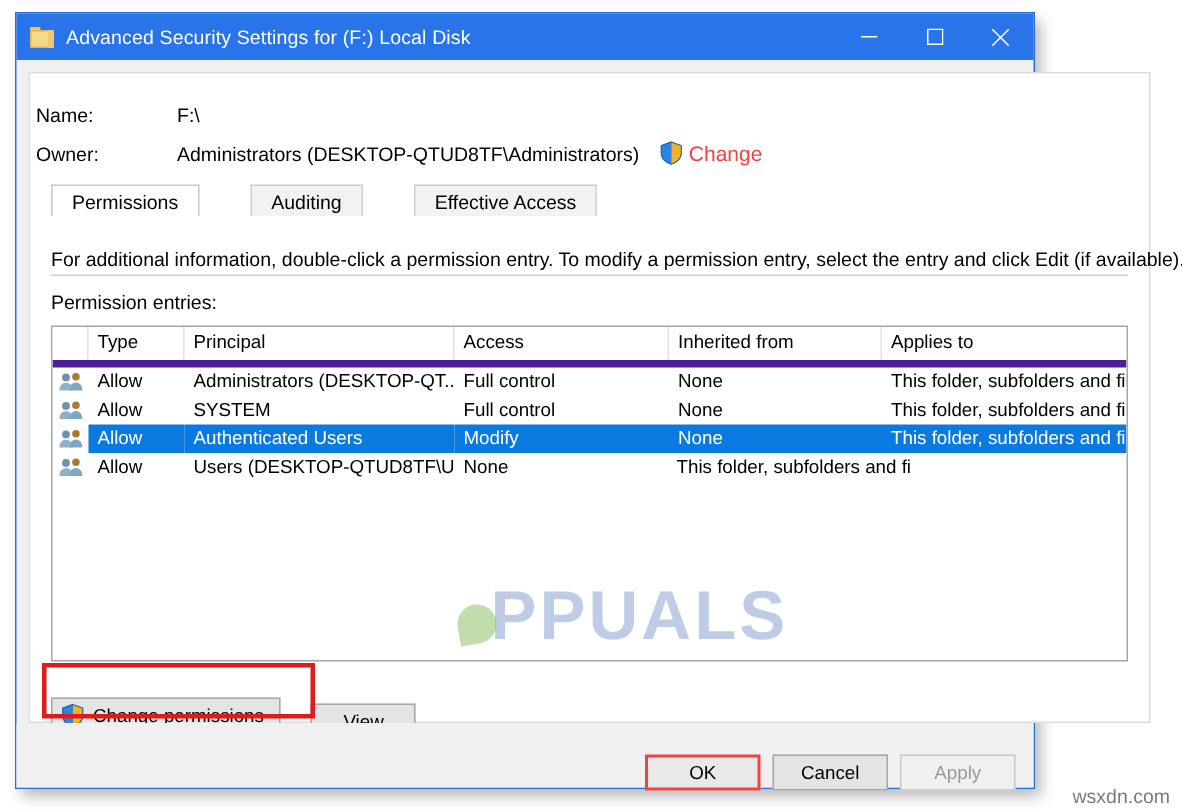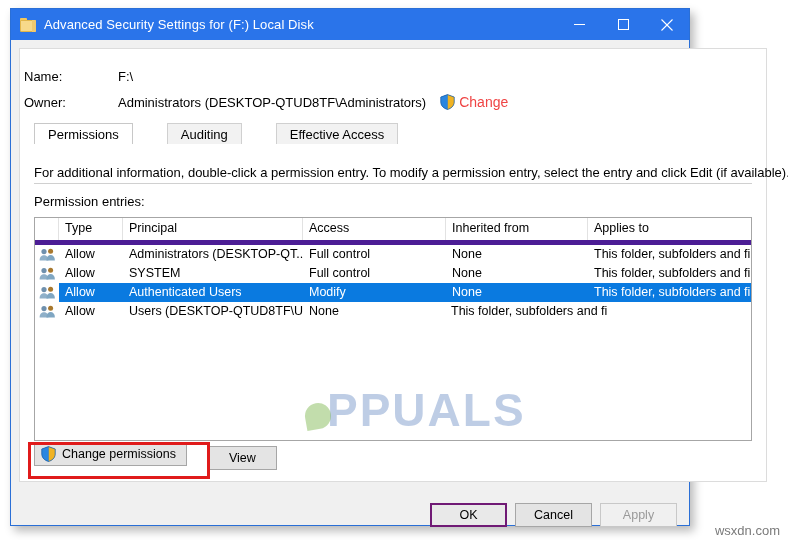--- a/index.html
+++ b/index.html
@@ -249,21 +249,21 @@
   }
   .lv-row.selected .sel-bg {
     background: #0a7ae0;
   }
   .row-users-icon { width: 17px; height: 13px; }
 
   
   #lower-buttons {
     position: absolute;
     left: 14px;
-    top: 297px;
+    top: 320px;
   }
   .btn {
     display: inline-flex;
     align-items: center;
     justify-content: center;
     height: 24px;
     font-size: 12.5px;
     color: #000000;
     background: #e4e4e4;
     border: 1px solid #a6a6a6;
@@ -314,21 +314,21 @@
     align-items: center;
     justify-content: center;
     font-size: 12.5px;
     background: #e4e4e4;
     border: 1px solid #a6a6a6;
     box-sizing: border-box;
     color: #000000;
     cursor: default;
   }
   .footer-btn.default {
-    border: 2px solid #701a75;
+    border: 2px solid #ef4444;
     background: #e9e9e9;
   }
   .footer-btn.disabled {
     color: #9a9a9a;
     background: #f0f0f0;
     border-color: #c8c8c8;
   }
 
   
   #appuals-watermark {

